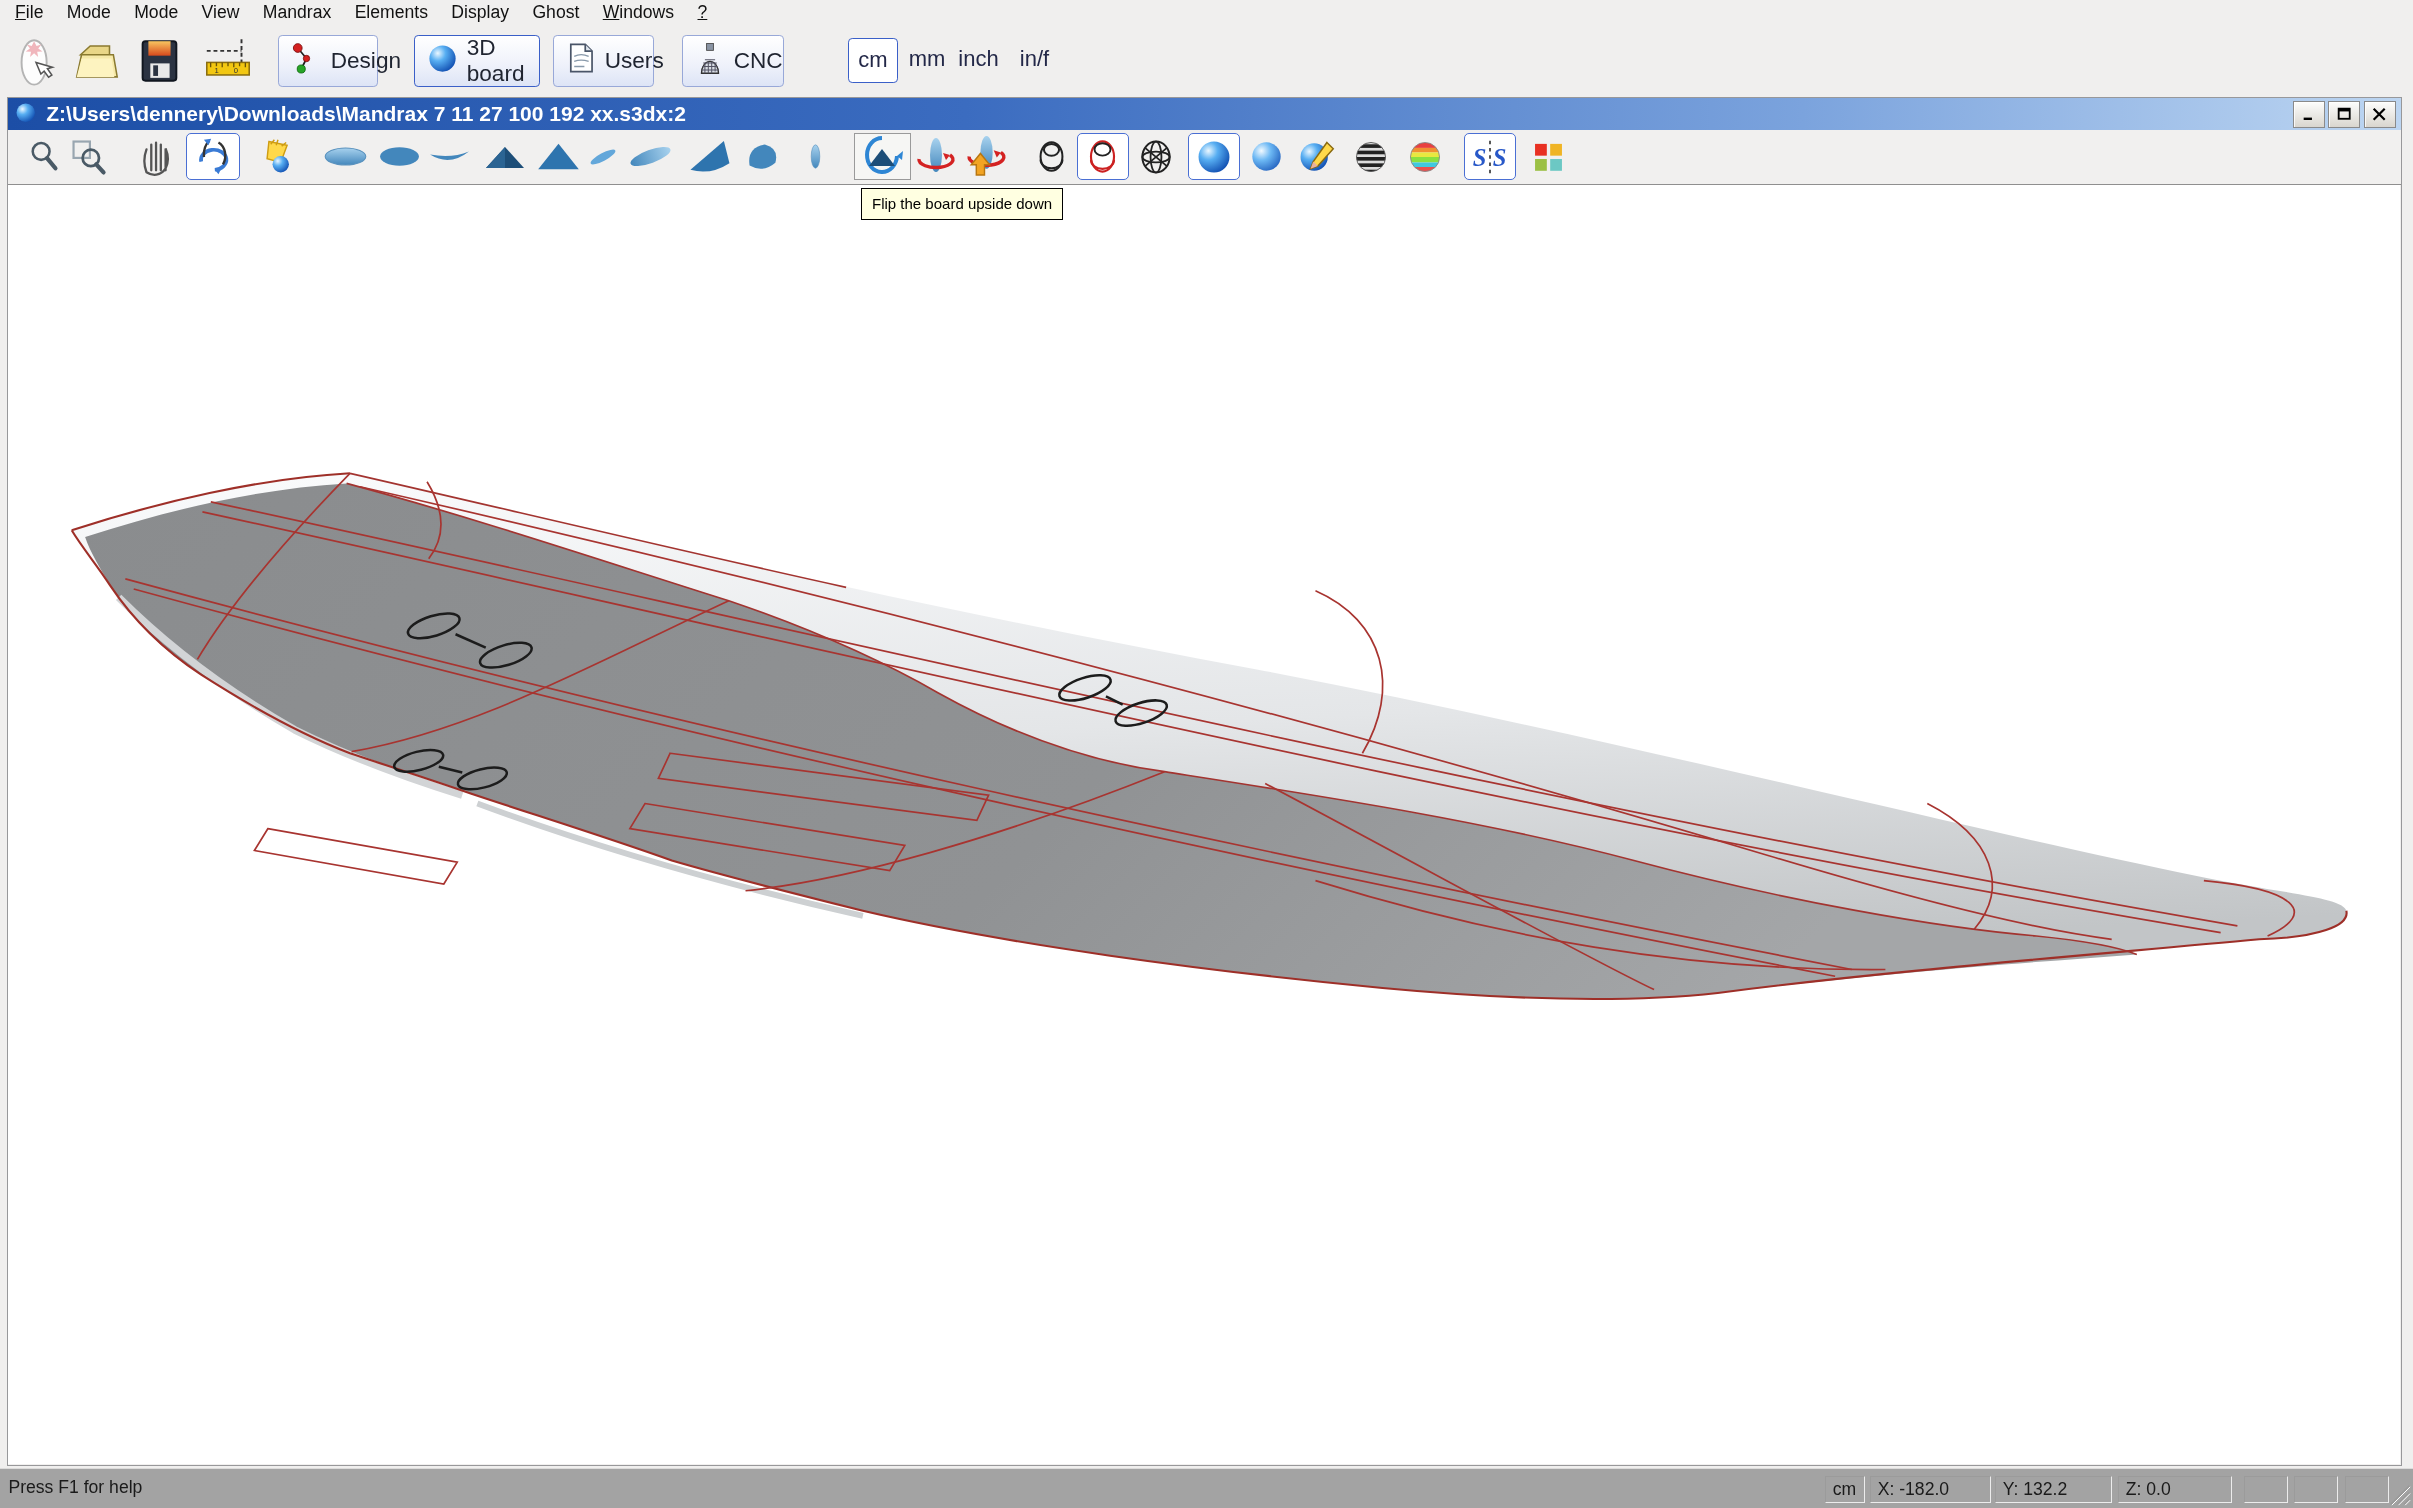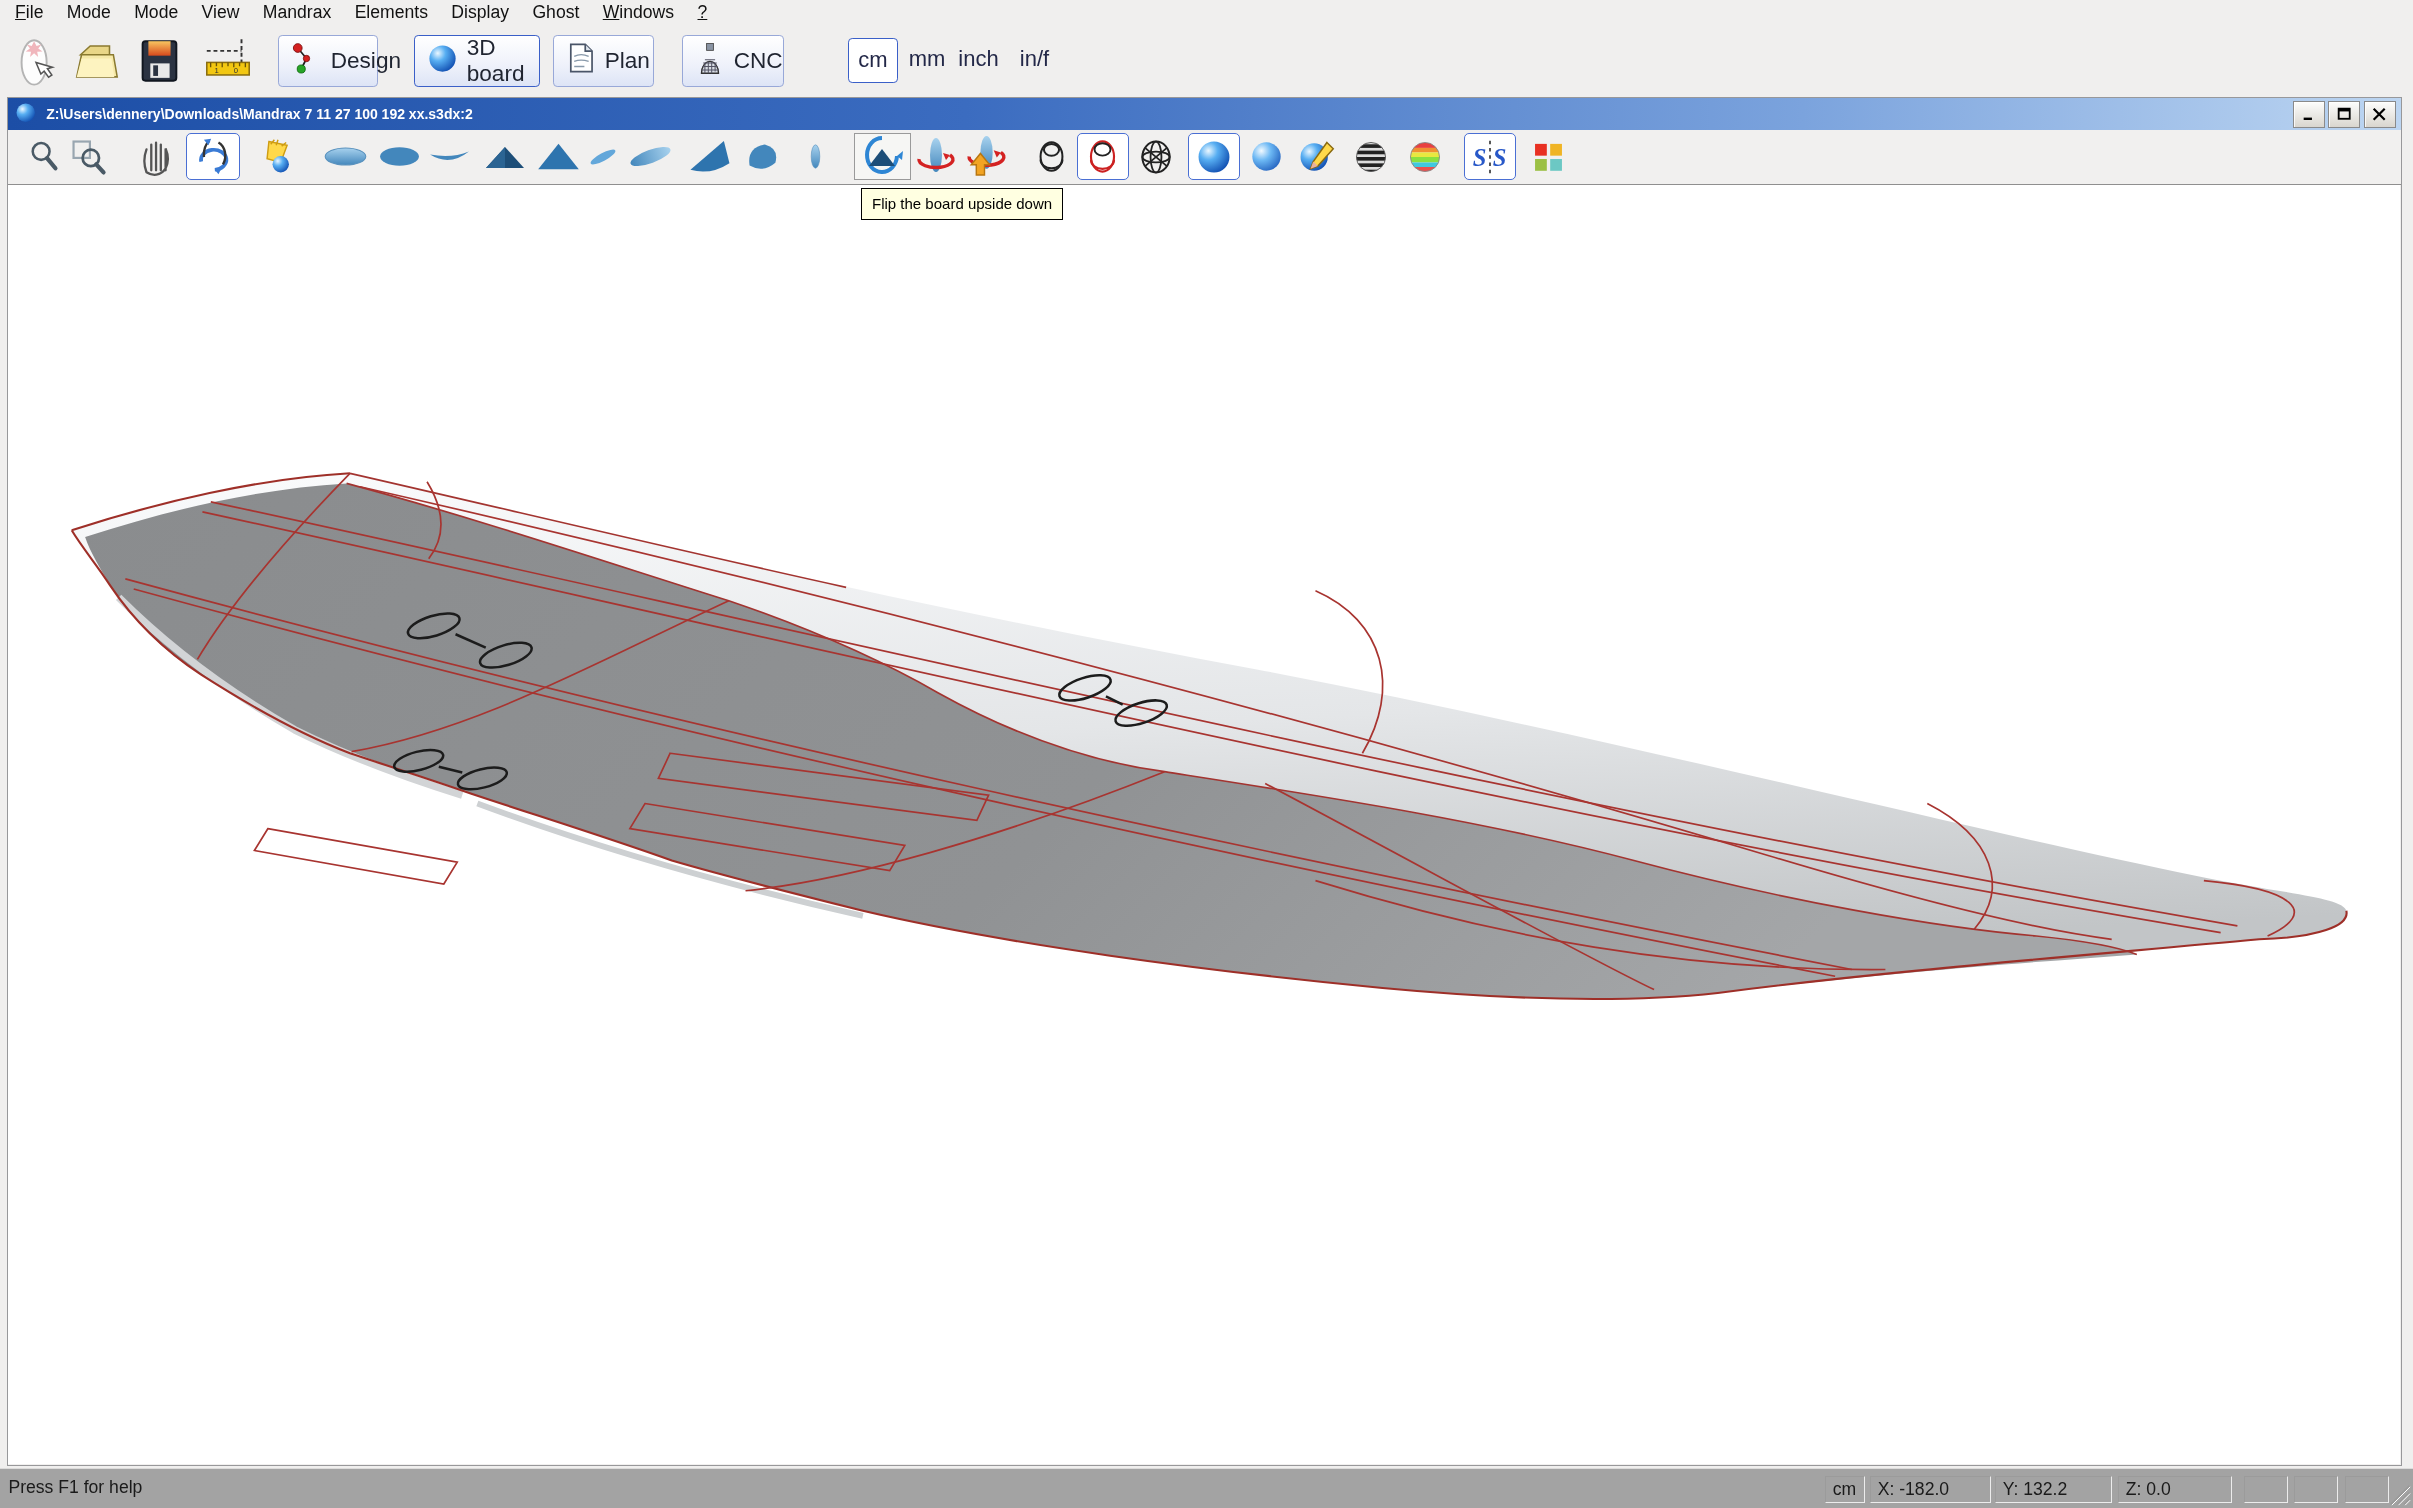--- a/index.html
+++ b/index.html
@@ -17,21 +17,21 @@
            background:linear-gradient(#ffffff,#eef1fa 60%,#dde4f6);color:#1f2430;font-size:22.6px;}
   .modebtn.sel{border:1.7px solid #3a5fc8;}
   .unitbox{position:absolute;top:13.4px;height:45px;line-height:42px;text-align:center;
            color:#232848;font-size:22px;}
   .unitbox.sel{border:1.7px solid #3a5fc8;border-radius:4.2px;background:#fff;box-sizing:border-box;}
   
   .child{position:absolute;left:6.7px;top:97px;width:2395px;height:1369px;
          border:1.7px solid #98989a;box-sizing:border-box;background:#f1f0ef;}
   .titlebar{height:32px;display:flex;align-items:center;padding:0 5px 0 6.7px;
             background:linear-gradient(90deg,#1c4ea6 0%,#3b6cc0 40%,#7ba3dd 75%,#bdd6f2 100%);}
-  .title-text{color:#ffffff;font-size:14px;font-weight:bold;margin-left:8.4px;white-space:nowrap;text-align:right;}
+  .title-text{color:#ffffff;font-size:21px;font-weight:bold;margin-left:8.4px;white-space:nowrap;text-align:right;}
   .winbtns{margin-left:auto;display:flex;gap:3.4px;}
   .winbtn{width:30px;height:25px;background:linear-gradient(#fdfdfc,#d9d6cf);
           border:0.8px solid #8a8a8a;box-shadow:inset 0.8px 0.8px 0 #fff;display:flex;
           align-items:center;justify-content:center;}
   
   .viewbar{position:relative;height:54px;background:#f1f0ef;border-bottom:1.7px solid #8f8f8f;}
   .vt{position:absolute;top:3.4px;width:47px;height:47px;display:flex;align-items:center;
       justify-content:center;box-sizing:border-box;}
   .vt.sel{border:1.7px solid #4a6fd4;border-radius:5px;background:#fff;}
   .vt.hov{border:0.8px solid #9a9a9a;background:#f6f6f4;}
@@ -144,21 +144,21 @@
     <span>3D board</span>
   </div>
   <div class="modebtn" style="left:553px;width:101px">
     <span>
       <svg viewBox="0 0 40 40" width="34" height="34">
         <path d="M8 4 h17 l8 8 v24 h-25 z" fill="#fff" stroke="#4a5568" stroke-width="2"></path>
         <path d="M25 4 v8 h8" fill="#dfe6ee" stroke="#4a5568" stroke-width="2"></path>
         <path d="M12 18 q8 -4 17 0 M12 24 q8 -3 17 0 M12 30 h12" stroke="#8899aa" stroke-width="1.6" fill="none"></path>
       </svg>
     </span>
-    <span>Plan</span>
+    <span>Users</span>
   </div>
   <div class="modebtn" style="left:682px;width:102px">
     <span>
       <svg viewBox="0 0 40 40" width="34" height="34">
         <rect x="16" y="3" width="8" height="8" fill="#8a94a4" stroke="#444"></rect>
         <path d="M10 38 a10 14 0 1 1 20 0 z" fill="#d8dde4" stroke="#333" stroke-width="1.6"></path>
         <path d="M11 30 h18 M10 34 h20 M12 26 h16 M14 22 h12" stroke="#556" stroke-width="1.2"></path>
         <path d="M14 38 v-12 m4 12 v-14 m4 14 v-14 m4 12 v-10" stroke="#556" stroke-width="1.2"></path>
       </svg>
     </span>

